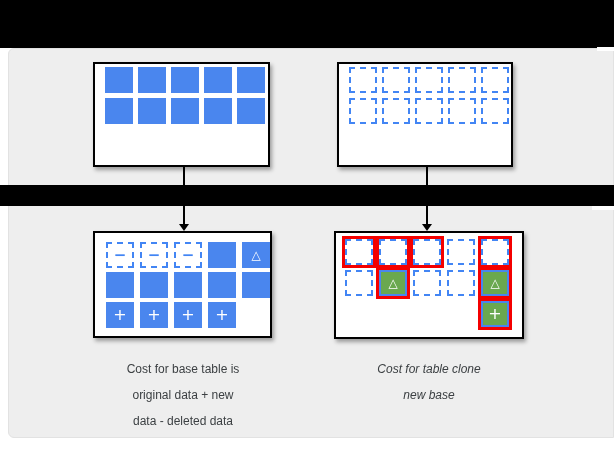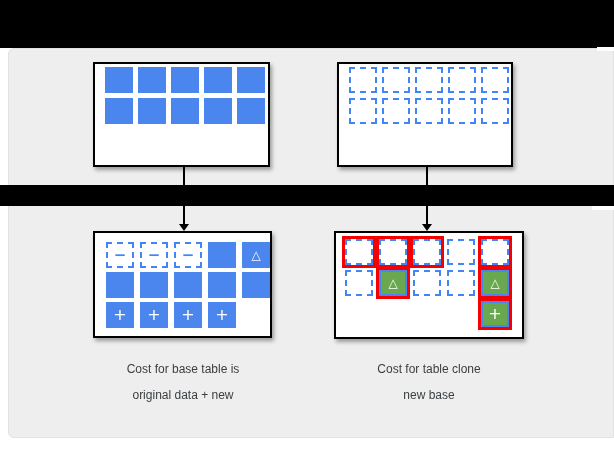--- a/index.html
+++ b/index.html
@@ -56,21 +56,21 @@
     border-left:5px solid transparent;border-right:5px solid transparent;border-top:7px solid #000;
   }
   #arrow-head-left{left:179px;}
   #arrow-head-right{left:422px;}
   
   .caption{
     position:absolute;width:204px;text-align:center;z-index:2;
     font-size:12px;line-height:26px;color:var(--text,#3c4043);
   }
   #caption-base{left:81px;top:356px;}
-  #caption-clone{left:327px;top:356px;}
+  #caption-clone{left:327px;top:356px;font-style:italic;}
   .caption div{white-space:nowrap;}
 </style>
 </head>
 <body>
 
 <div id="canvas">
 
   <div id="panel"></div>
 
   <div id="top-bar" class="bar"></div>
@@ -185,20 +185,21 @@
         <div class="cell empty"></div>
         <div class="cell green plus red">
           <span class="glyph g-plus">+</span>
         </div>
       </div>
     </div>
 
   <div class="caption" id="caption-base">
     <div>Cost for base table is</div>
     <div>original data + new</div>
+    <div>data - deleted data</div>
   </div>
 
   <div class="caption" id="caption-clone">
     <div>Cost for table clone</div>
     <div>new base</div>
   </div>
 
 </div>
 
 </body></html>

